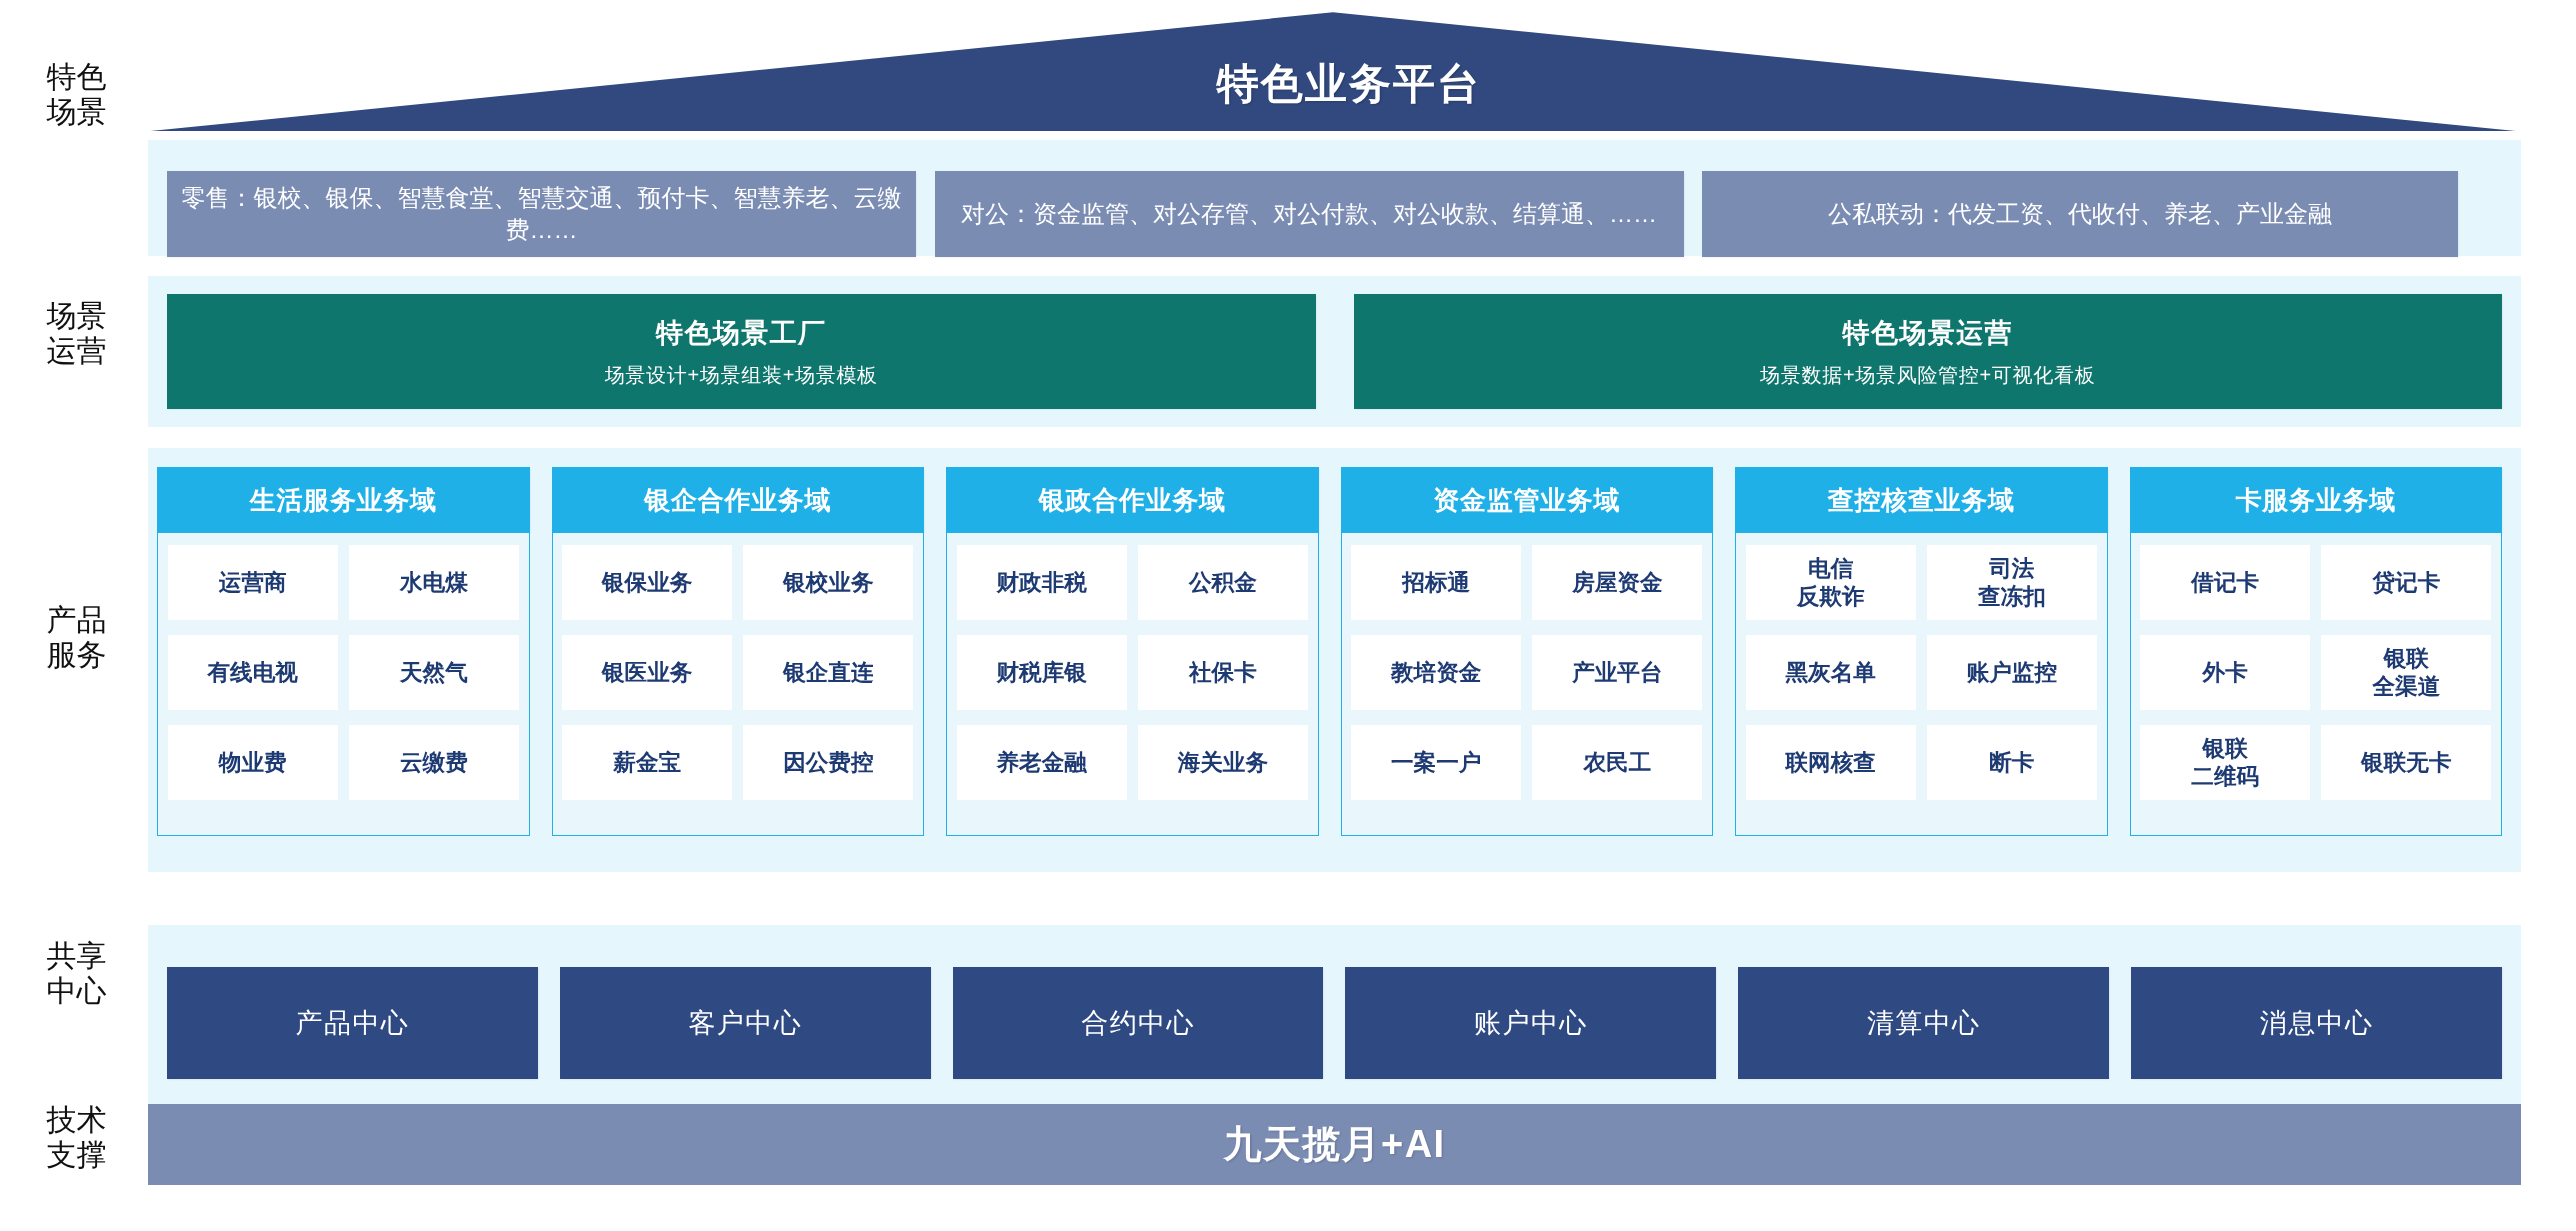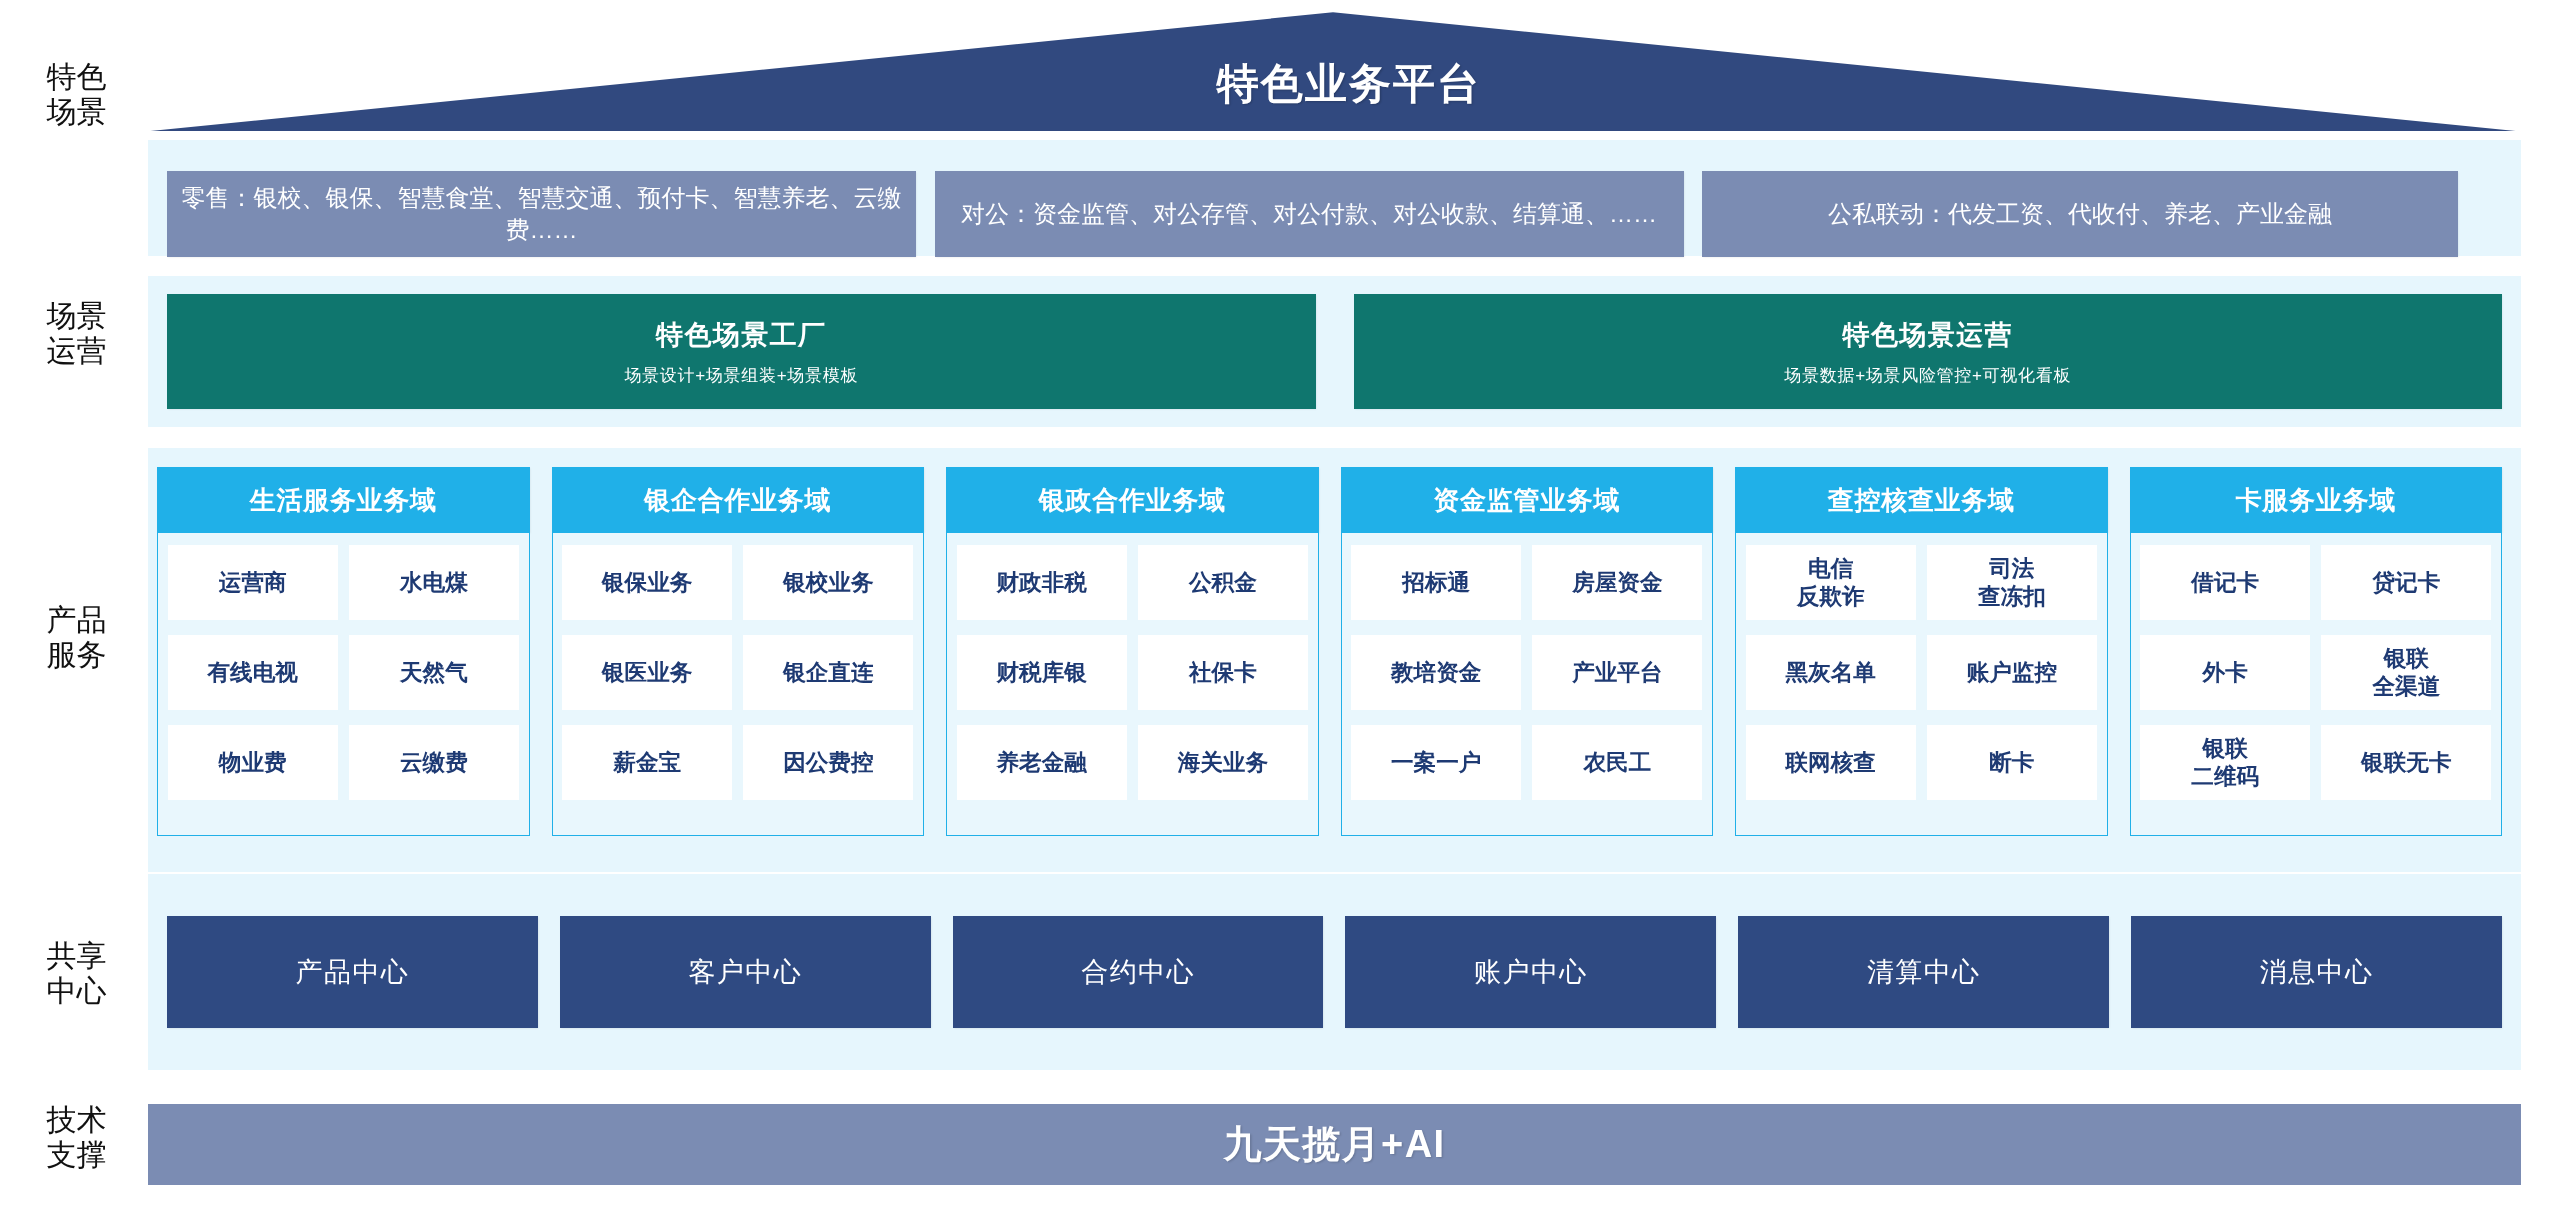--- a/index.html
+++ b/index.html
@@ -55,21 +55,21 @@
   .ops-row{
     position:absolute;left:0;top:0;width:100%;height:100%;
     display:flex;align-items:center;gap:38px;padding:0 19px;box-sizing:border-box;
   }
   .ops-box{
     flex:1 1 0;height:115px;background:#0f766e;color:#fff;
     display:flex;flex-direction:column;align-items:center;justify-content:center;
     box-shadow:1.4px 1.4px 2.1px rgba(0,0,0,.10);
   }
   .ops-title{font-size:27px;font-weight:bold;margin-bottom:11px;letter-spacing:1.4px;}
-  .ops-sub{font-size:17px;letter-spacing:0.7px;}
+  .ops-sub{font-size:20px;letter-spacing:0.7px;}
 
   
   #band3{top:448px;height:424px;}
   .dom-row{
     position:absolute;left:0;top:0;width:100%;height:100%;
     display:flex;align-items:flex-start;gap:22px;padding:19px 19px 0 9px;box-sizing:border-box;
   }
   .dom-col{flex:1 1 0;display:flex;flex-direction:column;}
   .dom-head{
     background:#20b0e8;color:#ffffff;font-size:26px;font-weight:bold;
@@ -82,21 +82,21 @@
     display:flex;flex-direction:column;justify-content:flex-start;gap:15px;
   }
   .dom-line{display:flex;gap:11px;height:75px;}
   .dom-cell{
     flex:1 1 0;background:#ffffff;color:#1e3a73;
     display:flex;align-items:center;justify-content:center;text-align:center;
     font-size:22.6px;line-height:1.22;font-weight:bold;padding:0 2.7px;box-sizing:border-box;
   }
 
   
-  #band4{top:874px;height:196px;}
+  #band4{top:925px;height:196px;}
   .ctr-row{
     position:absolute;left:0;top:0;width:100%;height:100%;
     display:flex;align-items:center;gap:22px;padding:0 19px;box-sizing:border-box;
   }
   .ctr-box{
     flex:1 1 0;height:112px;background:#2f4a82;color:#ffffff;
     display:flex;align-items:center;justify-content:center;
     font-size:27px;letter-spacing:1.4px;
     box-shadow:1.4px 1.4px 2.1px rgba(0,0,0,.12);
   }

